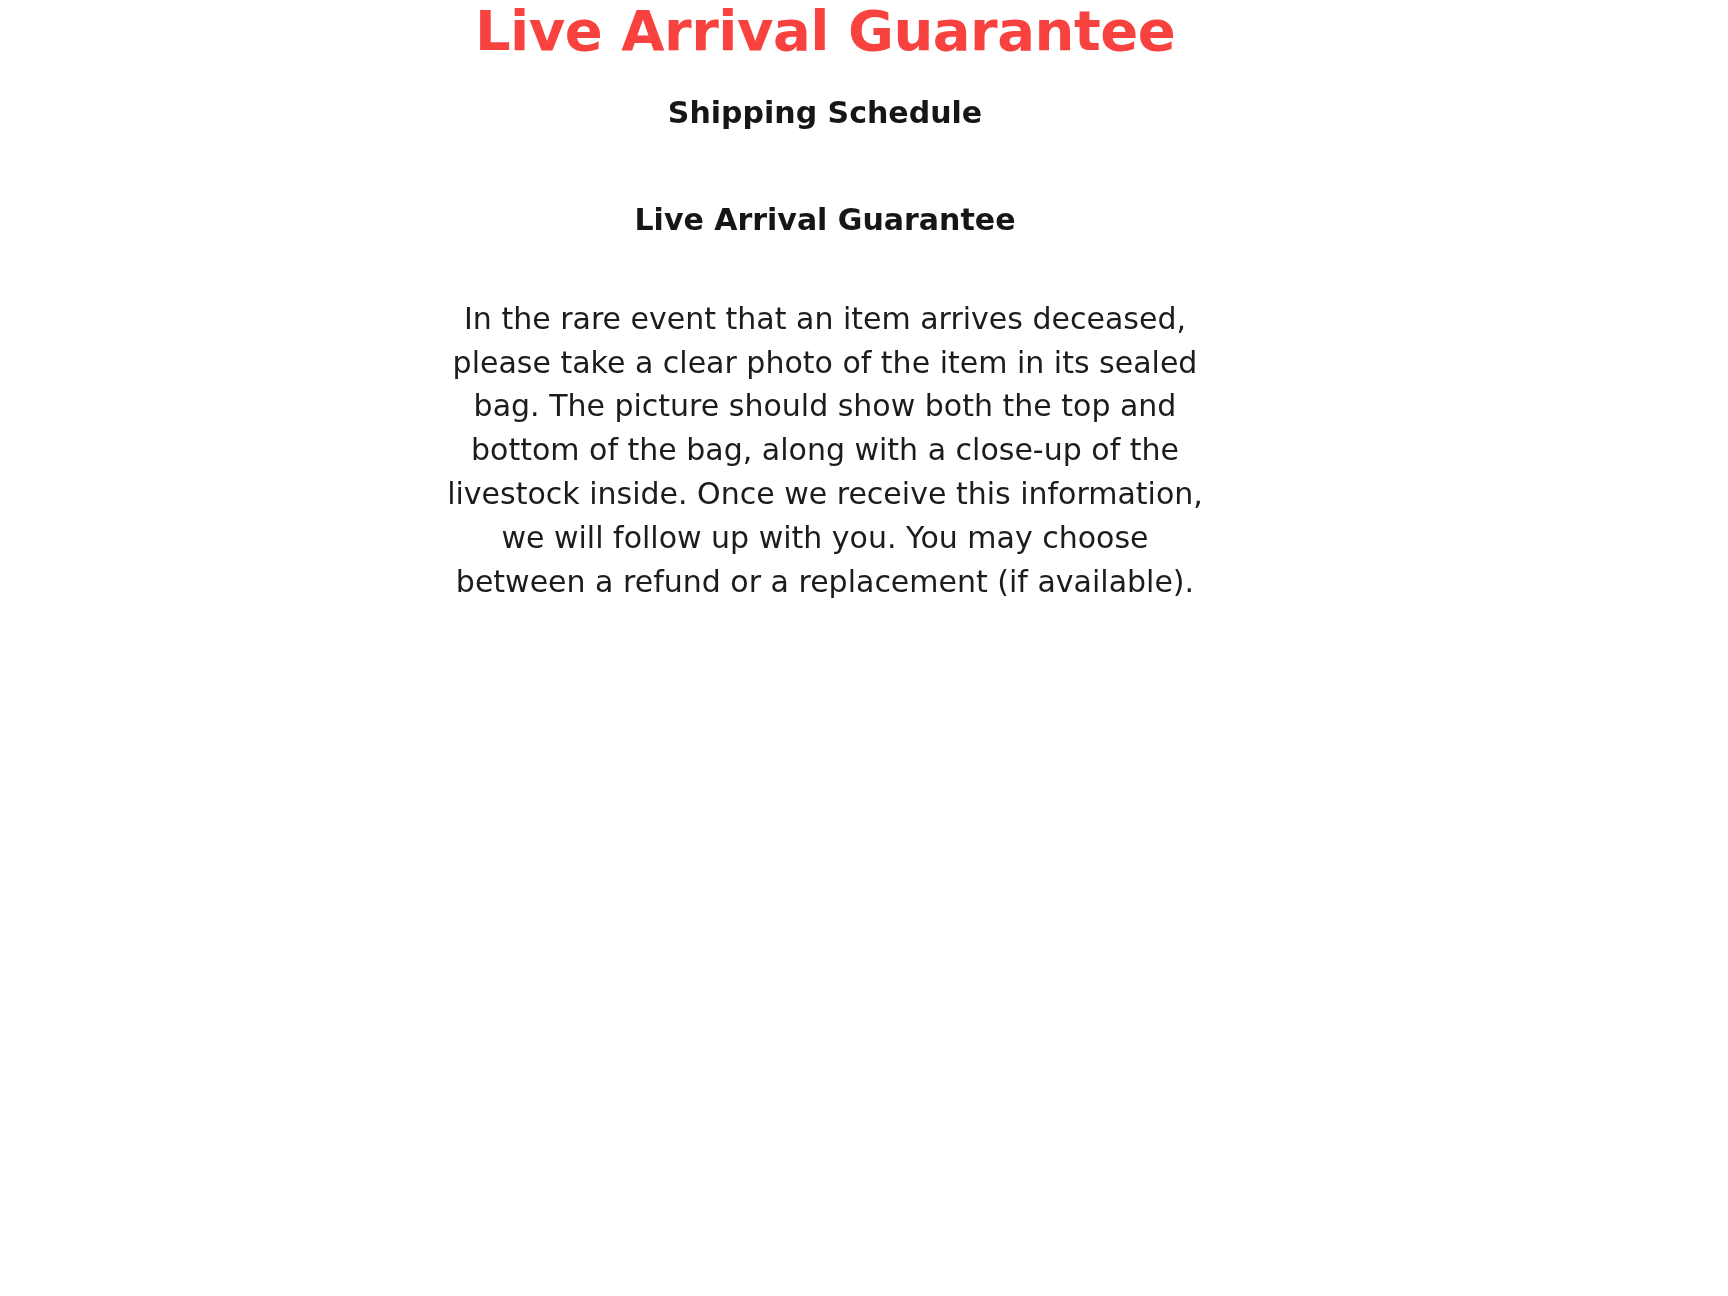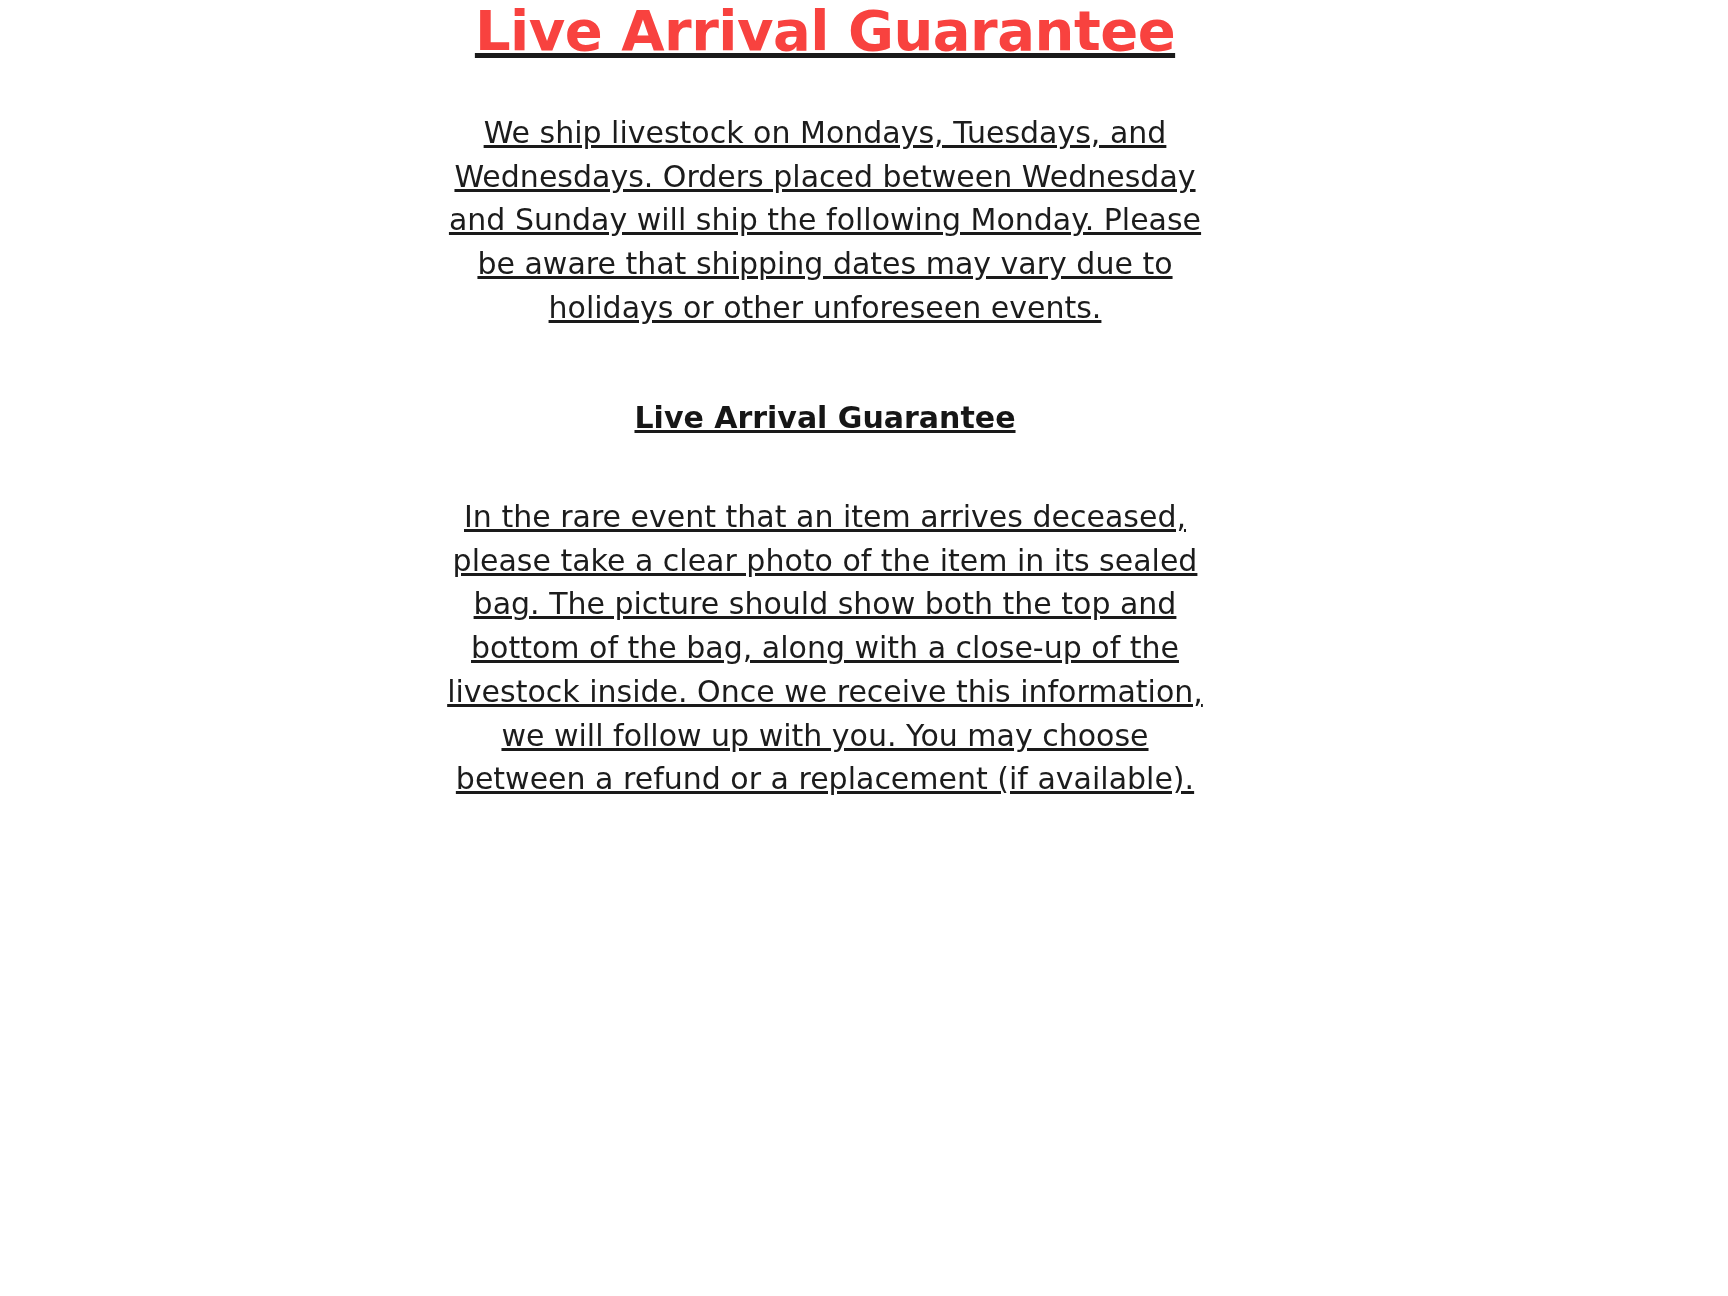--- a/index.html
+++ b/index.html
@@ -18,21 +18,20 @@
     width: 1728px;
     box-sizing: border-box;
     padding: 0 0 0 0;
     display: block;
   }
   .content {
     width: 770px;
     margin: 0 auto 0 auto;
     margin-left: 440px;
     text-align: center;
-    text-decoration: underline;
   }
   .main-title {
     font-size: 56px;
     line-height: 1.12;
     font-weight: 700;
     color: #f8423f;
     margin: 0;
     padding: 0 0 0 0;
     letter-spacing: -0.5px;
     text-align: center;
@@ -64,22 +63,22 @@
   }
 </style>
 </head>
 <body>
 
 <div class="page">
   <div class="content">
 
     <h1 class="main-title">Live Arrival Guarantee</h1>
 
+    <h2 class="section-title">Shipping Schedule</h2>
 
-    <p class="body-text">We ship livestock on Mondays, Tuesdays, and Wednesdays. Orders placed between Wednesday and Sunday will ship the following Monday. Please be aware that shipping dates may vary due to holidays or other unforeseen events.</p>
 
     <h2 class="section-title second">Live Arrival Guarantee</h2>
 
 
     <p class="body-text gap">In the rare event that an item arrives deceased, please take a clear photo of the item in its sealed bag. The picture should show both the top and bottom of the bag, along with a close-up of the livestock inside. Once we receive this information, we will follow up with you. You may choose between a refund or a replacement (if available).</p>
 
   </div>
 </div>
 
 </body></html>

